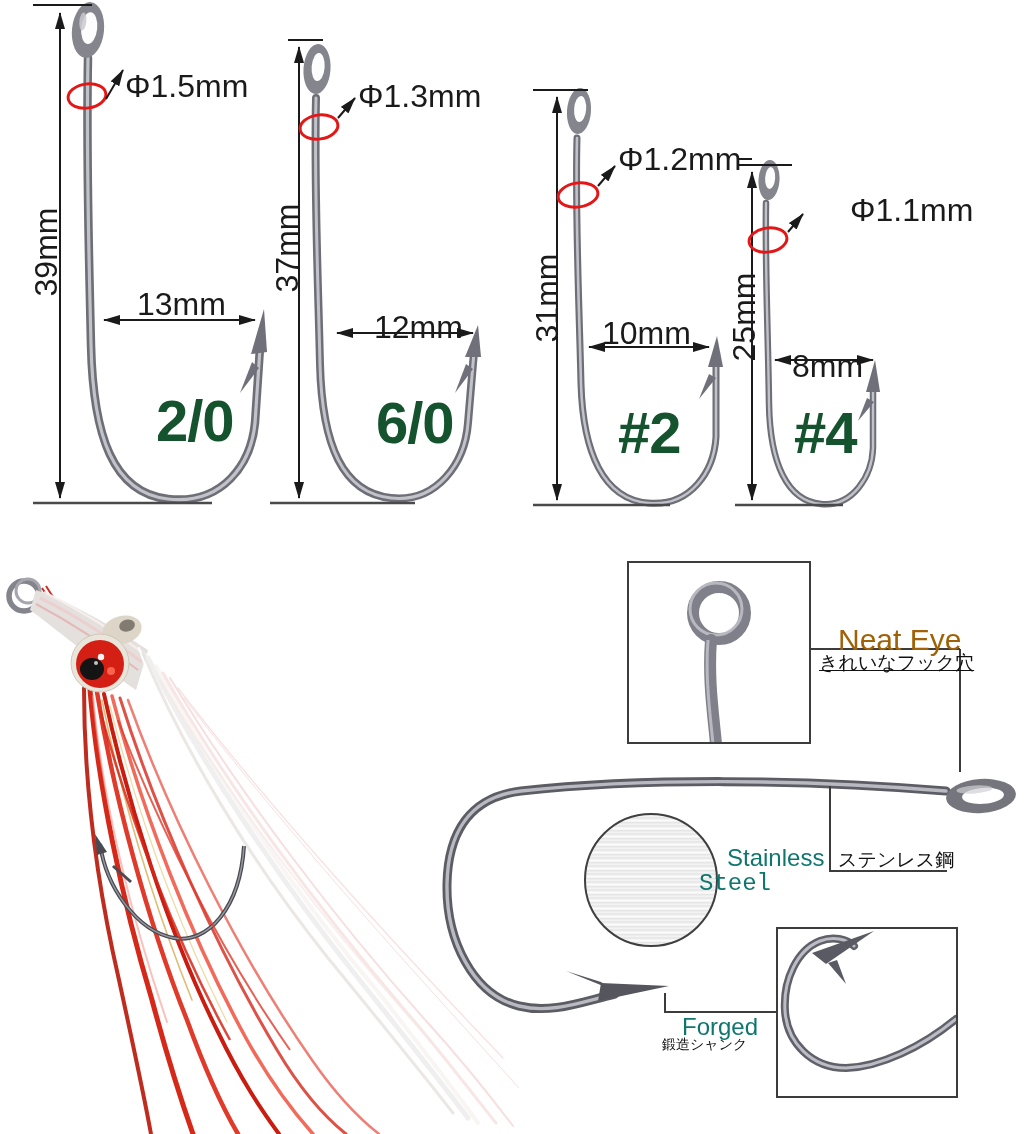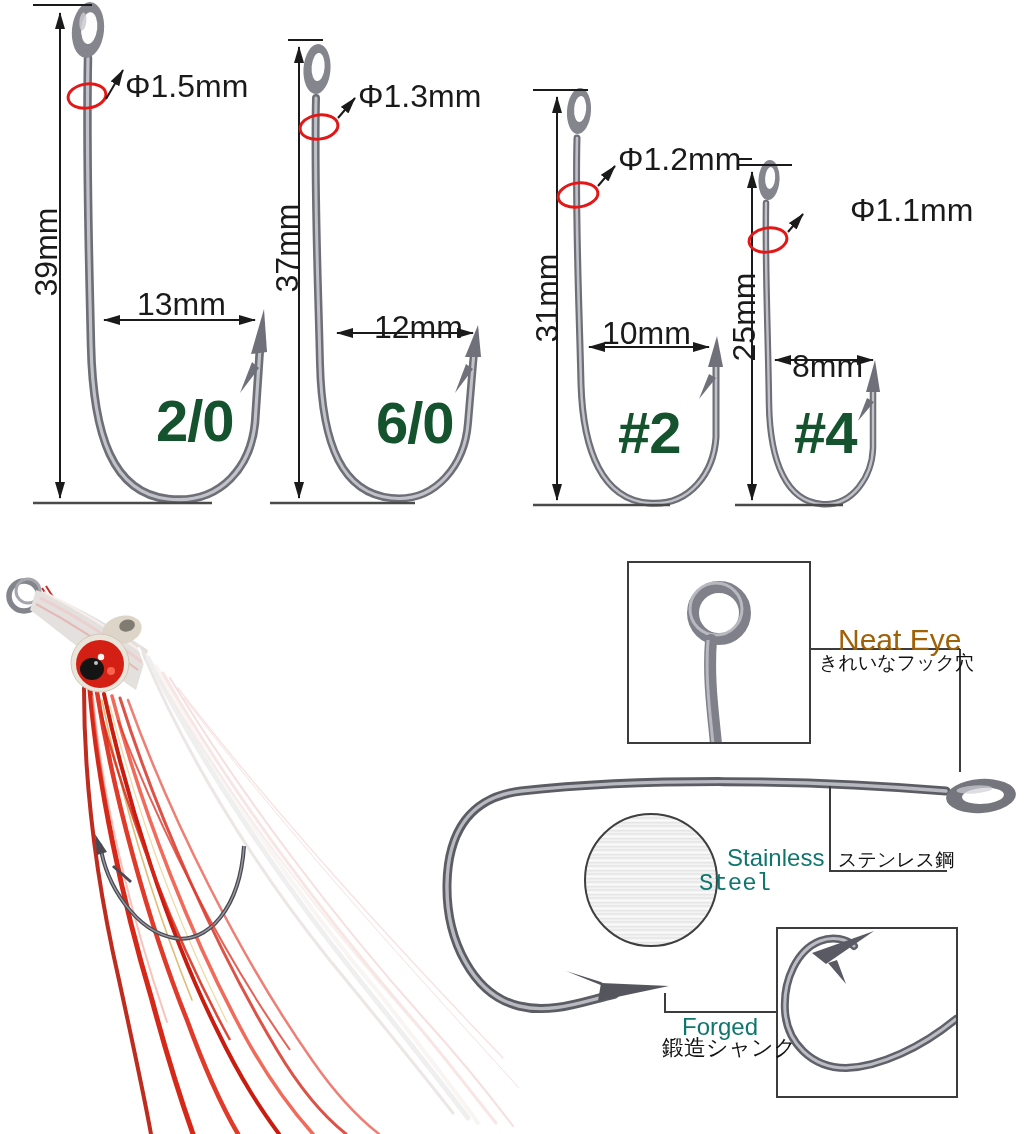--- a/index.html
+++ b/index.html
@@ -6,21 +6,21 @@
   .canvas { position:relative; width:1024px; height:1134px; background:#ffffff;
             font-family:"Liberation Sans","DejaVu Sans",sans-serif; overflow:hidden; }
   svg.art { position:absolute; left:0; top:0; }
   .lbl { position:absolute; color:#1a1a1a; white-space:nowrap; line-height:1; }
   .ctr { transform:translate(-50%,-50%) rotate(-90deg); transform-origin:center; }
   .dim  { font-size:32px; }
   .size { font-size:58px; font-weight:700; color:#14532d; letter-spacing:-1px; }
   .c-en { font-size:30px; color:#a16207; }
   .c-en2{ font-size:24px; color:#0f766e; line-height:1.08; }
   .c-jp { font-size:19px; color:#111; }
-  .c-jp2{ font-size:22px; color:#111; }
+  .c-jp2{ font-size:14px; color:#111; }
 </style>
 </head>
 <body>
 
 <div class="canvas">
 
   <svg class="art" width="1024" height="1134" viewBox="0 0 1024 1134">
     <defs>
       <marker id="arr" markerUnits="userSpaceOnUse" markerWidth="17" markerHeight="10" refX="16" refY="5" orient="auto-start-reverse">
         <path d="M0 0 L17 5 L0 10 Z" fill="#1a1a1a"></path>
@@ -234,20 +234,20 @@
   <div class="lbl dim" style="left:618px;top:143px;">Φ1.2mm</div>
   <div class="lbl dim" style="left:602px;top:317px;">10mm</div>
   <div class="lbl size" style="left:618px;top:404px;">#2</div>
 
   <div class="lbl dim ctr" style="left:744px;top:317px;">25mm</div>
   <div class="lbl dim" style="left:806px;top:194px;margin-left:44px;">Φ1.1mm</div>
   <div class="lbl dim" style="left:792px;top:330px;margin-top:20px;">8mm</div>
   <div class="lbl size" style="left:794px;top:404px;">#4</div>
 
   <div class="lbl c-en" style="left:838px;top:625px;">Neat Eye</div>
-  <div class="lbl c-jp" style="left:819px;top:653px;">きれいなフック穴</div>
+  <div class="lbl c-jp" style="left:819px;top:653px;text-decoration:underline;">きれいなフック穴</div>
   <div class="lbl c-en2" style="left:727px;top:845px;">Stainless</div>
   <div class="lbl c-en2" style="left:699px;top:871px;font-family:Liberation Mono, monospace;">Steel</div>
   <div class="lbl c-jp" style="left:838px;top:850px;">ステンレス鋼</div>
   <div class="lbl c-en2" style="left:682px;top:1014px;">Forged</div>
   <div class="lbl c-jp2" style="left:662px;top:1037px;">鍛造シャンク</div>
 
 </div>
 
 </body></html>

